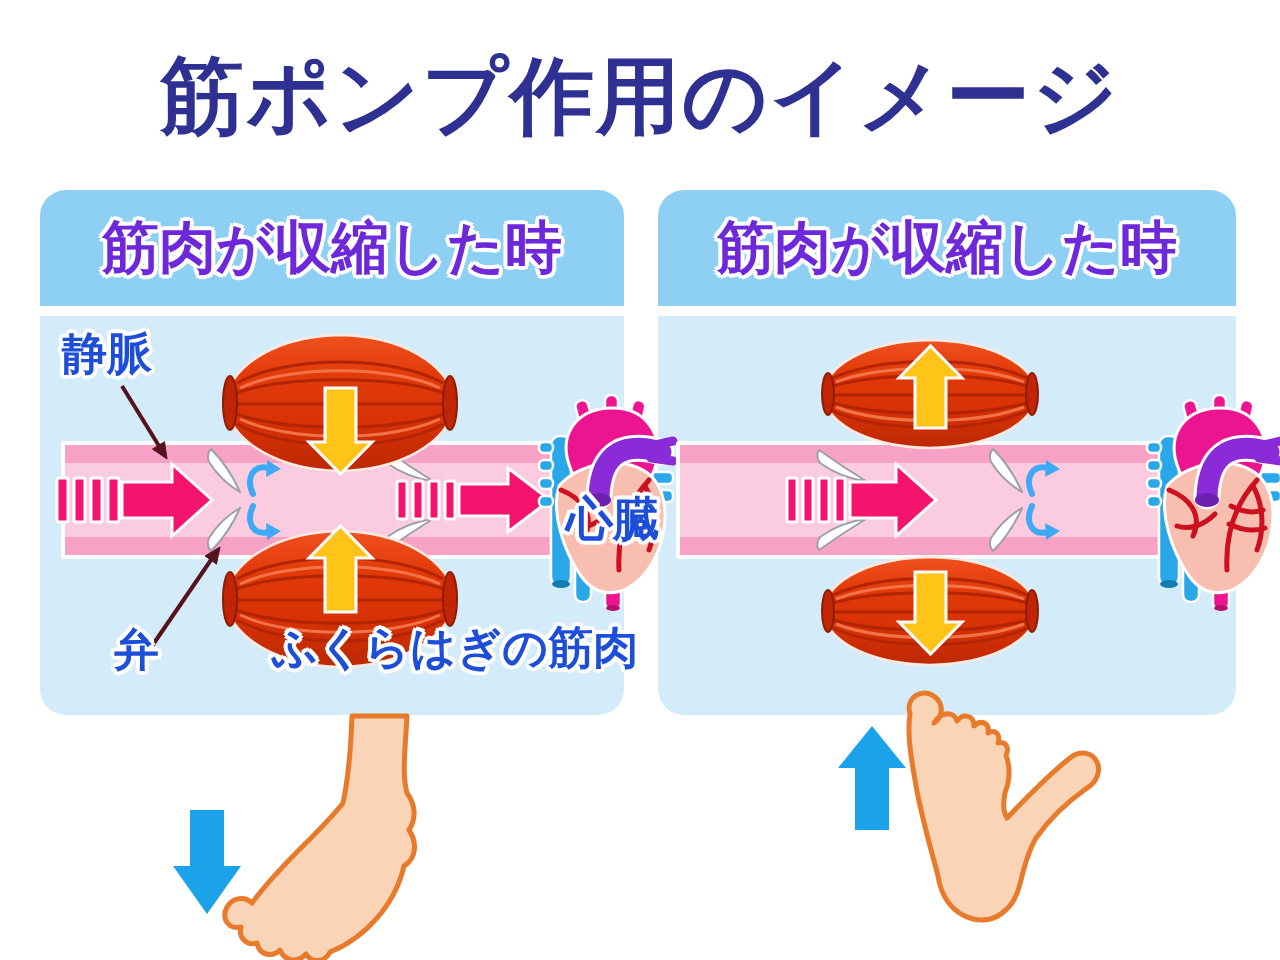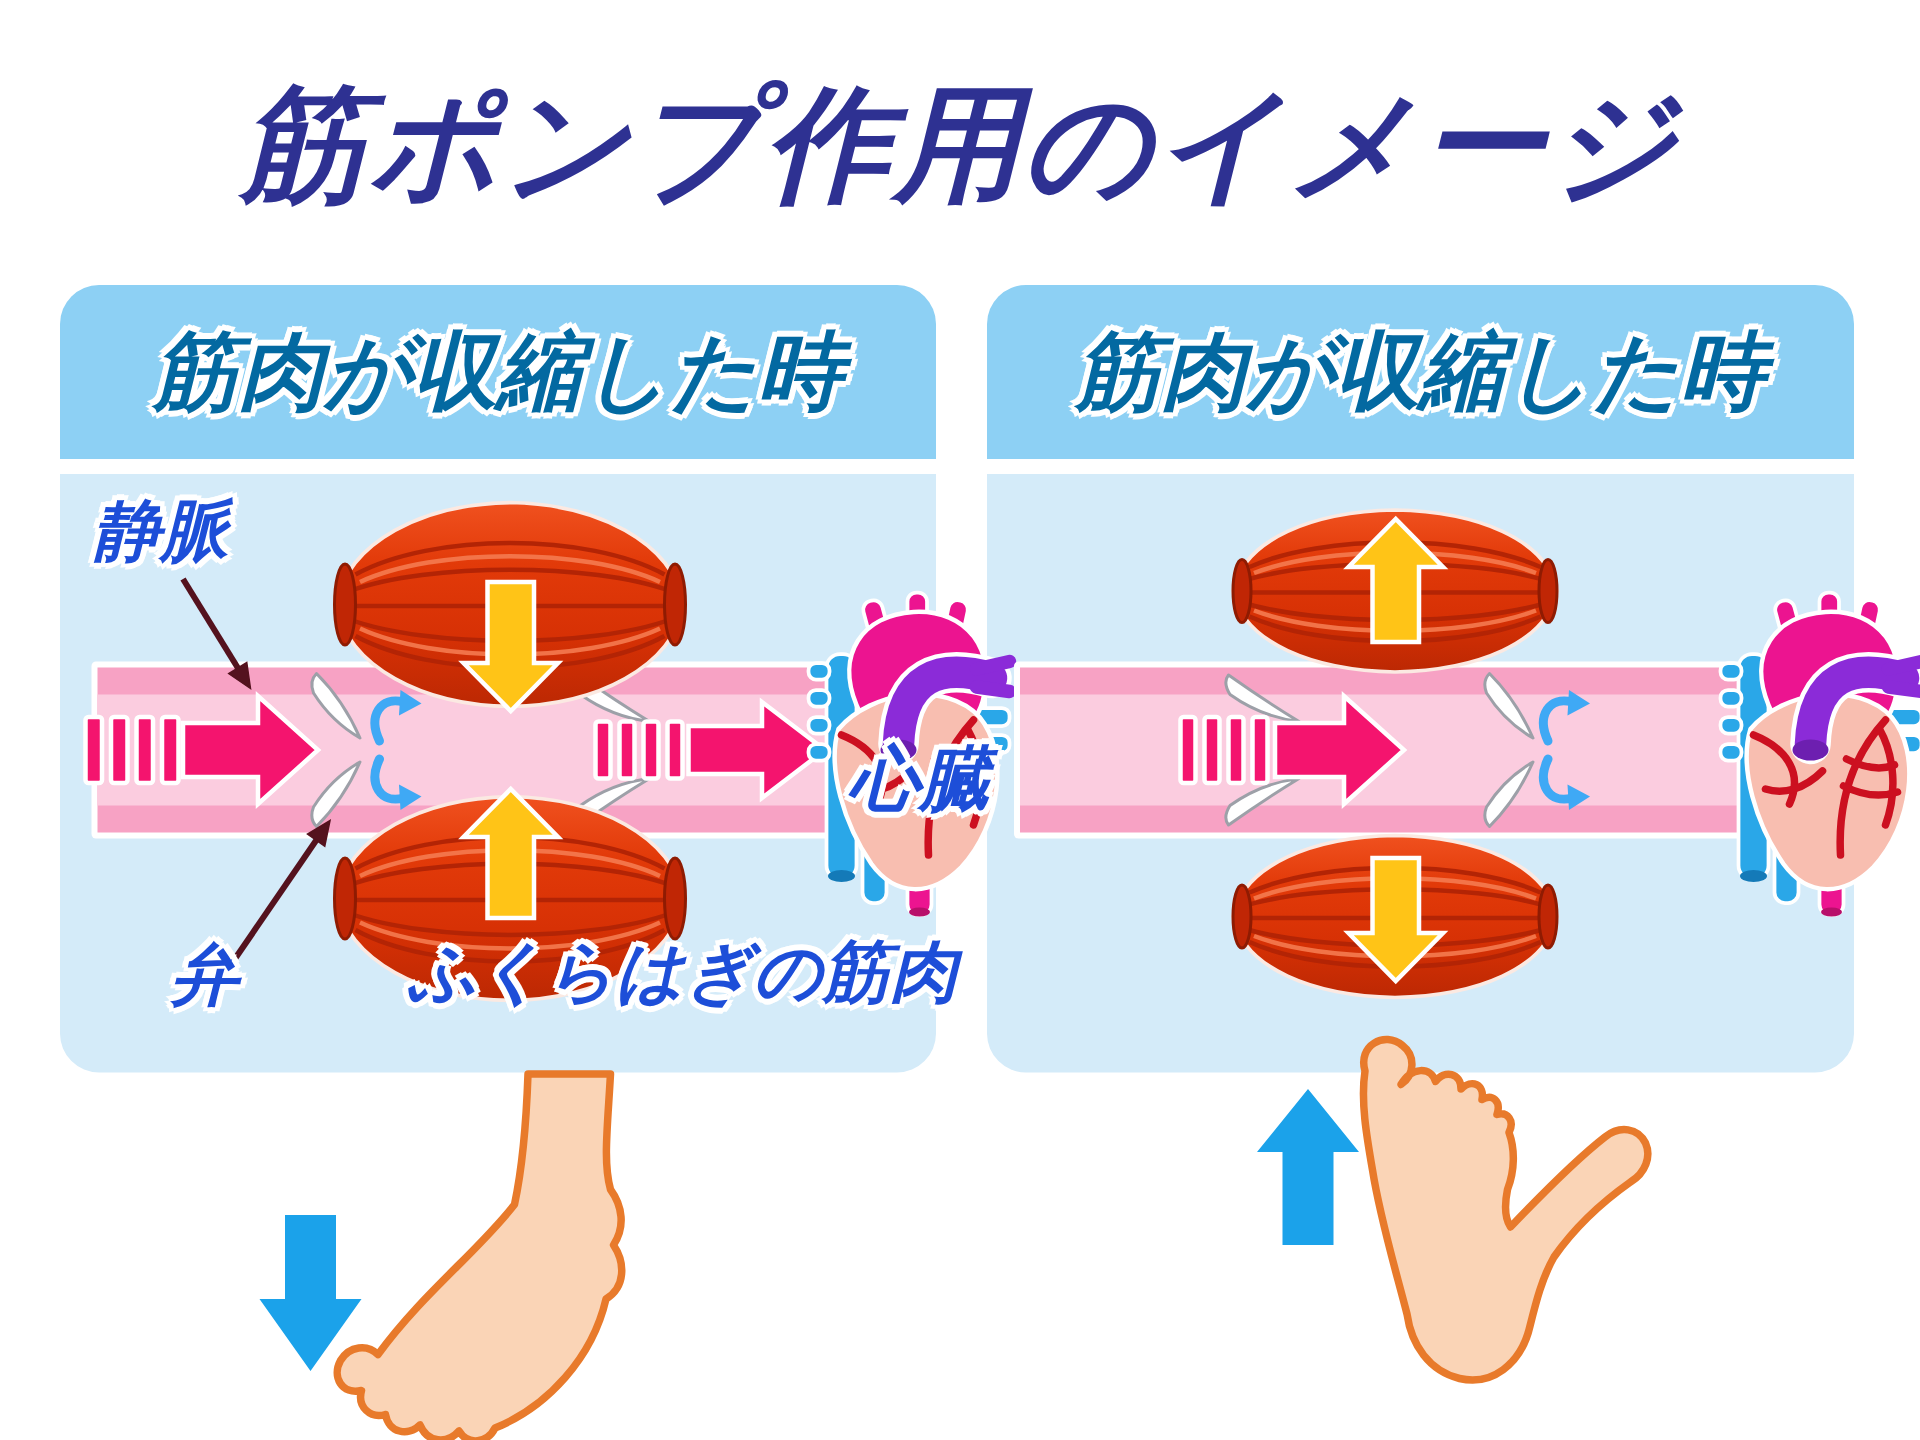--- a/index.html
+++ b/index.html
@@ -1,27 +1,27 @@
 <!DOCTYPE html>
 <html><head>
 <meta charset="utf-8">
 <style>
   html,body{margin:0;padding:0;background:#fff;}
   .canvas{position:relative;width:1280px;height:960px;background:#ffffff;overflow:hidden;
-          font-family:"Liberation Sans","DejaVu Sans",sans-serif;font-style:italic;}
+          font-family:"Liberation Sans","DejaVu Sans",sans-serif;}
   .title{position:absolute;left:0;right:0;top:40px;text-align:center;
          font-size:84px;font-weight:bold;color:#2E3192;letter-spacing:2px;white-space:nowrap;}
   .panel{position:absolute;top:190px;height:525px;}
   .panel-left{left:40px;width:584px;}
   .panel-right{left:658px;width:578px;}
   .panel-header{position:absolute;left:0;right:0;top:0;height:116px;background:#8DD0F4;
                 border-radius:26px 26px 0 0;display:flex;align-items:center;justify-content:center;}
   .panel-body{position:absolute;left:0;right:0;top:126px;bottom:0;background:#D4EBF9;
               border-radius:0 0 26px 26px;}
-  .header-text{font-size:57px;font-weight:bold;color:#0369a1;white-space:nowrap;
+  .header-text{font-size:57px;font-weight:bold;color:#6d28d9;white-space:nowrap;
                text-shadow:4px 0 0 #fff,-4px 0 0 #fff,0 4px 0 #fff,0 -4px 0 #fff,
                            3px 3px 0 #fff,-3px 3px 0 #fff,3px -3px 0 #fff,-3px -3px 0 #fff;}
   .art{position:absolute;left:0;top:0;width:1280px;height:960px;pointer-events:none;}
   .lbl{position:absolute;font-size:45px;font-weight:bold;color:#1d4ed8;white-space:nowrap;z-index:5;
        text-shadow:4px 0 0 #fff,-4px 0 0 #fff,0 4px 0 #fff,0 -4px 0 #fff,
                    3px 3px 0 #fff,-3px 3px 0 #fff,3px -3px 0 #fff,-3px -3px 0 #fff;}
   .lbl-vein{left:62px;top:324px;}
   .lbl-valve{left:114px;top:620px;}
   .lbl-calf{left:226px;top:618px;margin-left:46px;}
   .lbl-heart{left:566px;top:488px;font-size:47px;}

